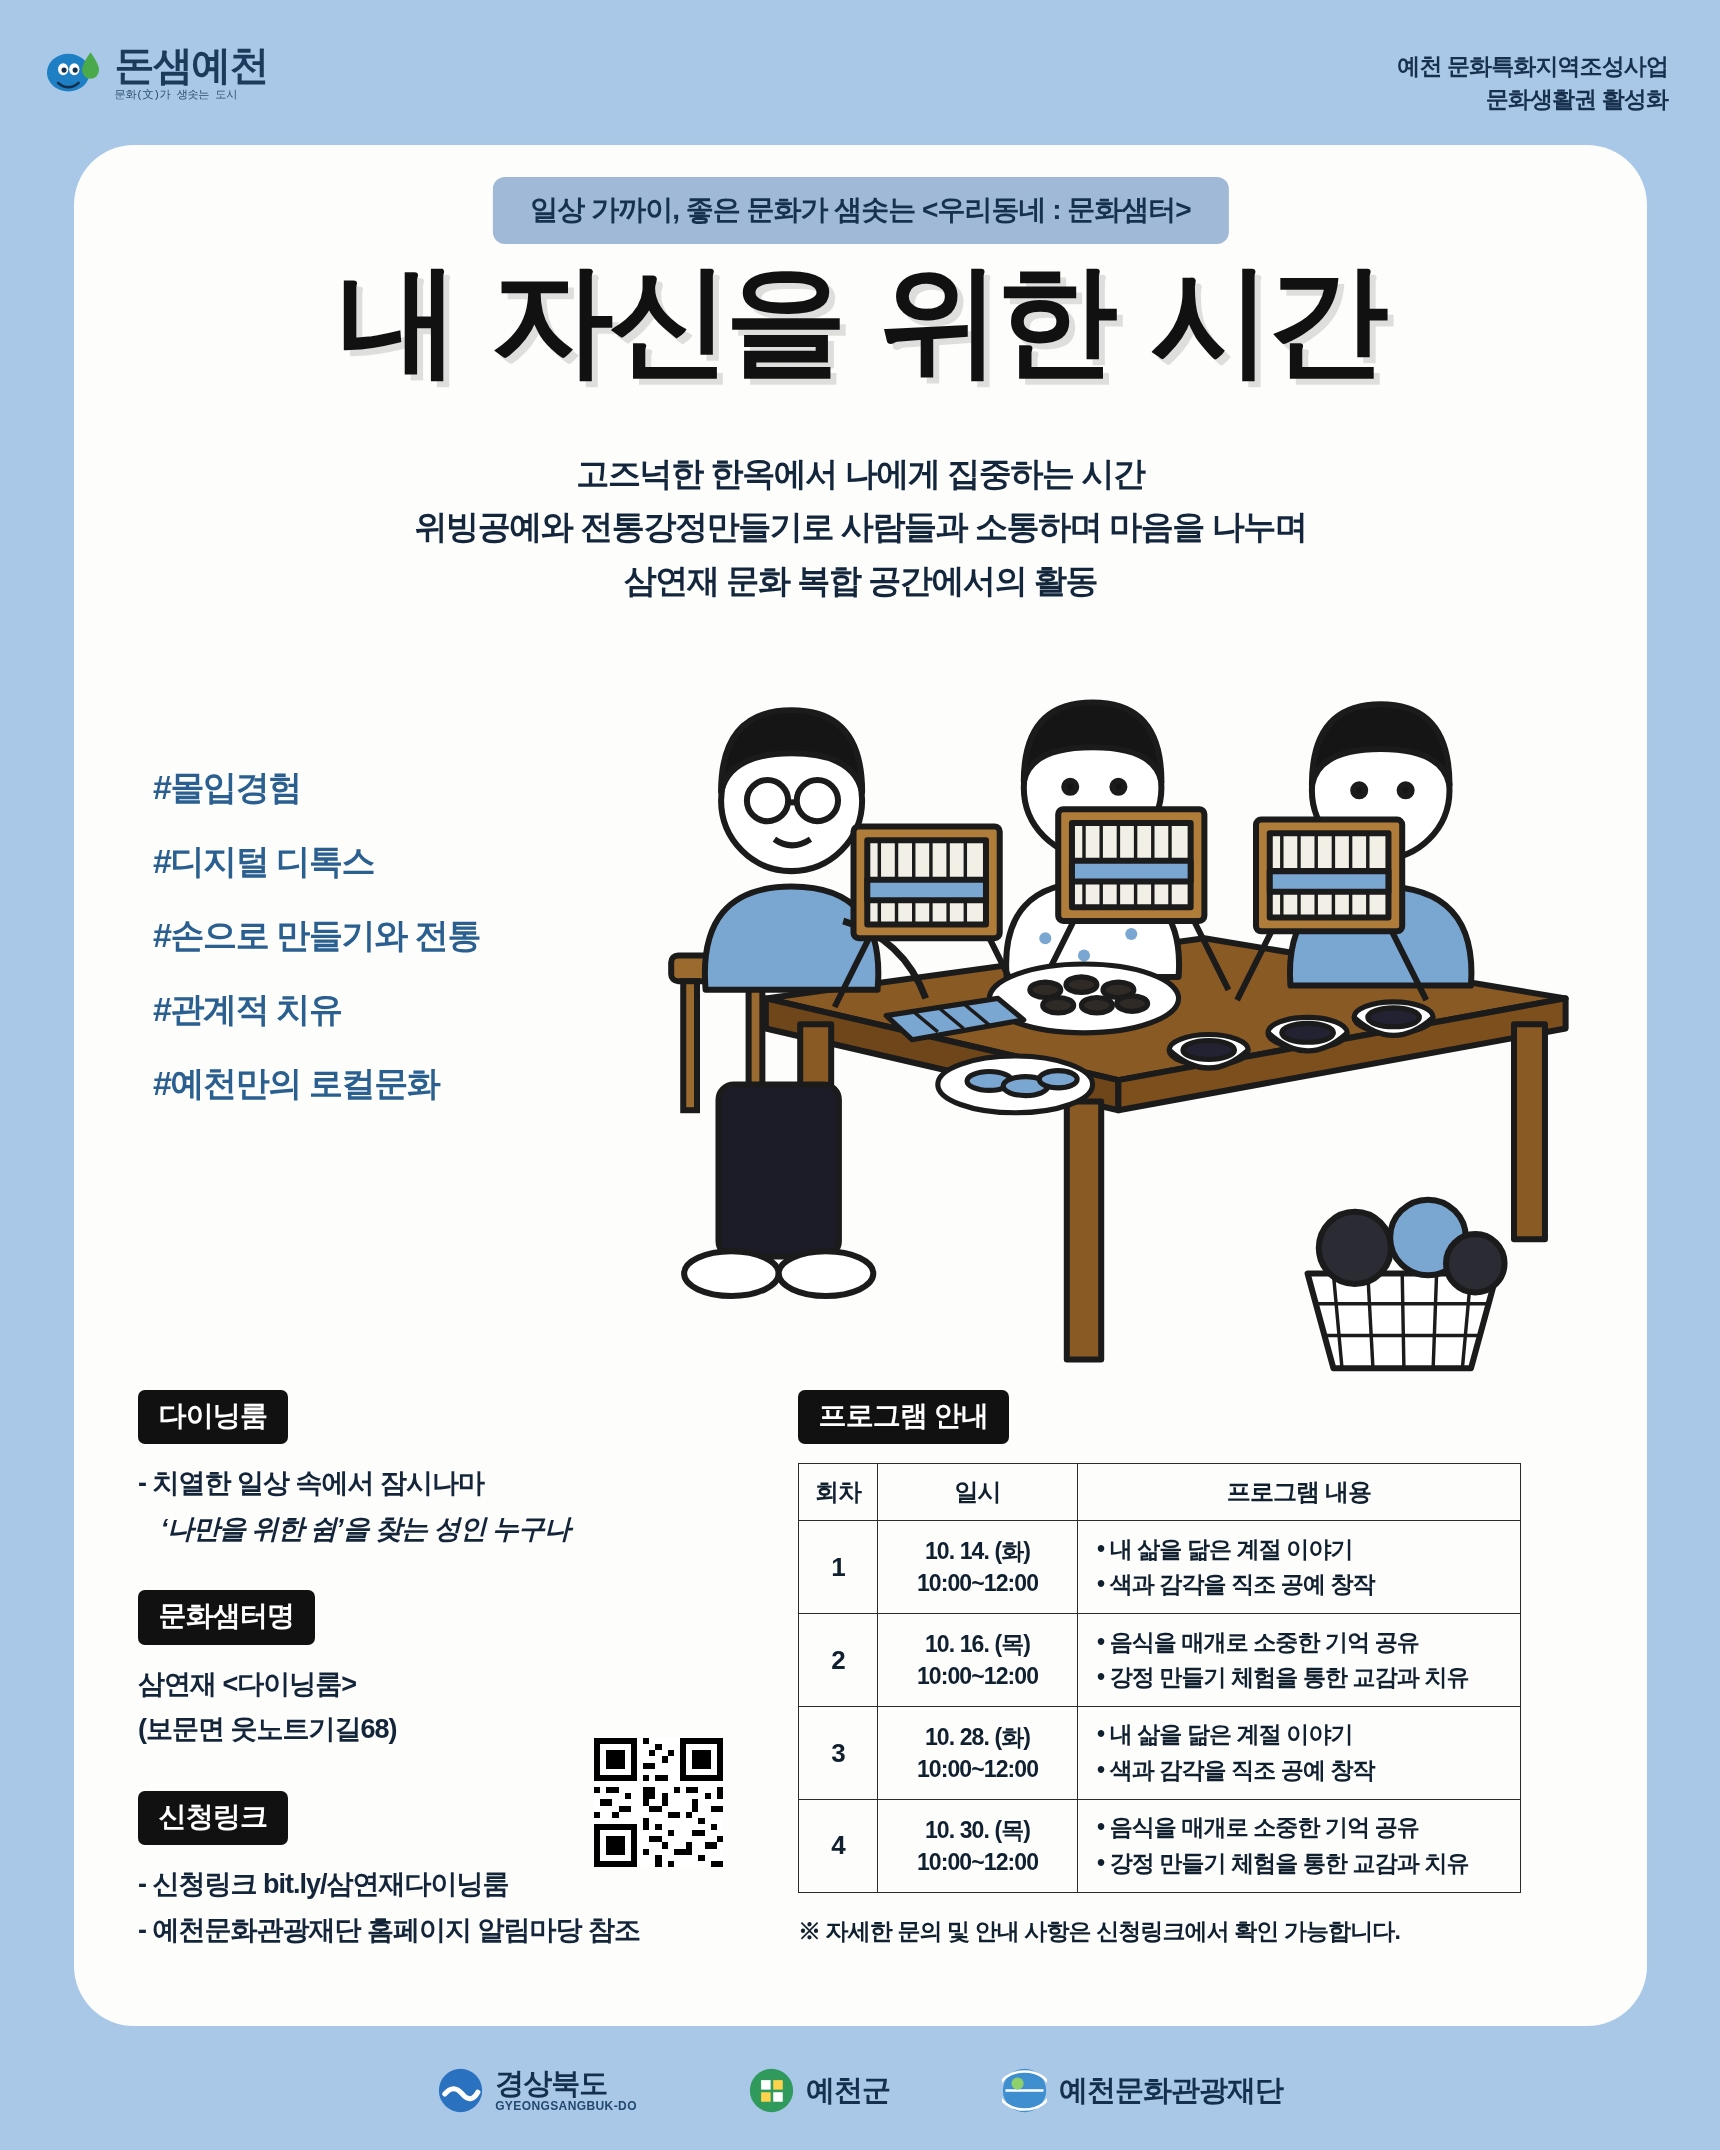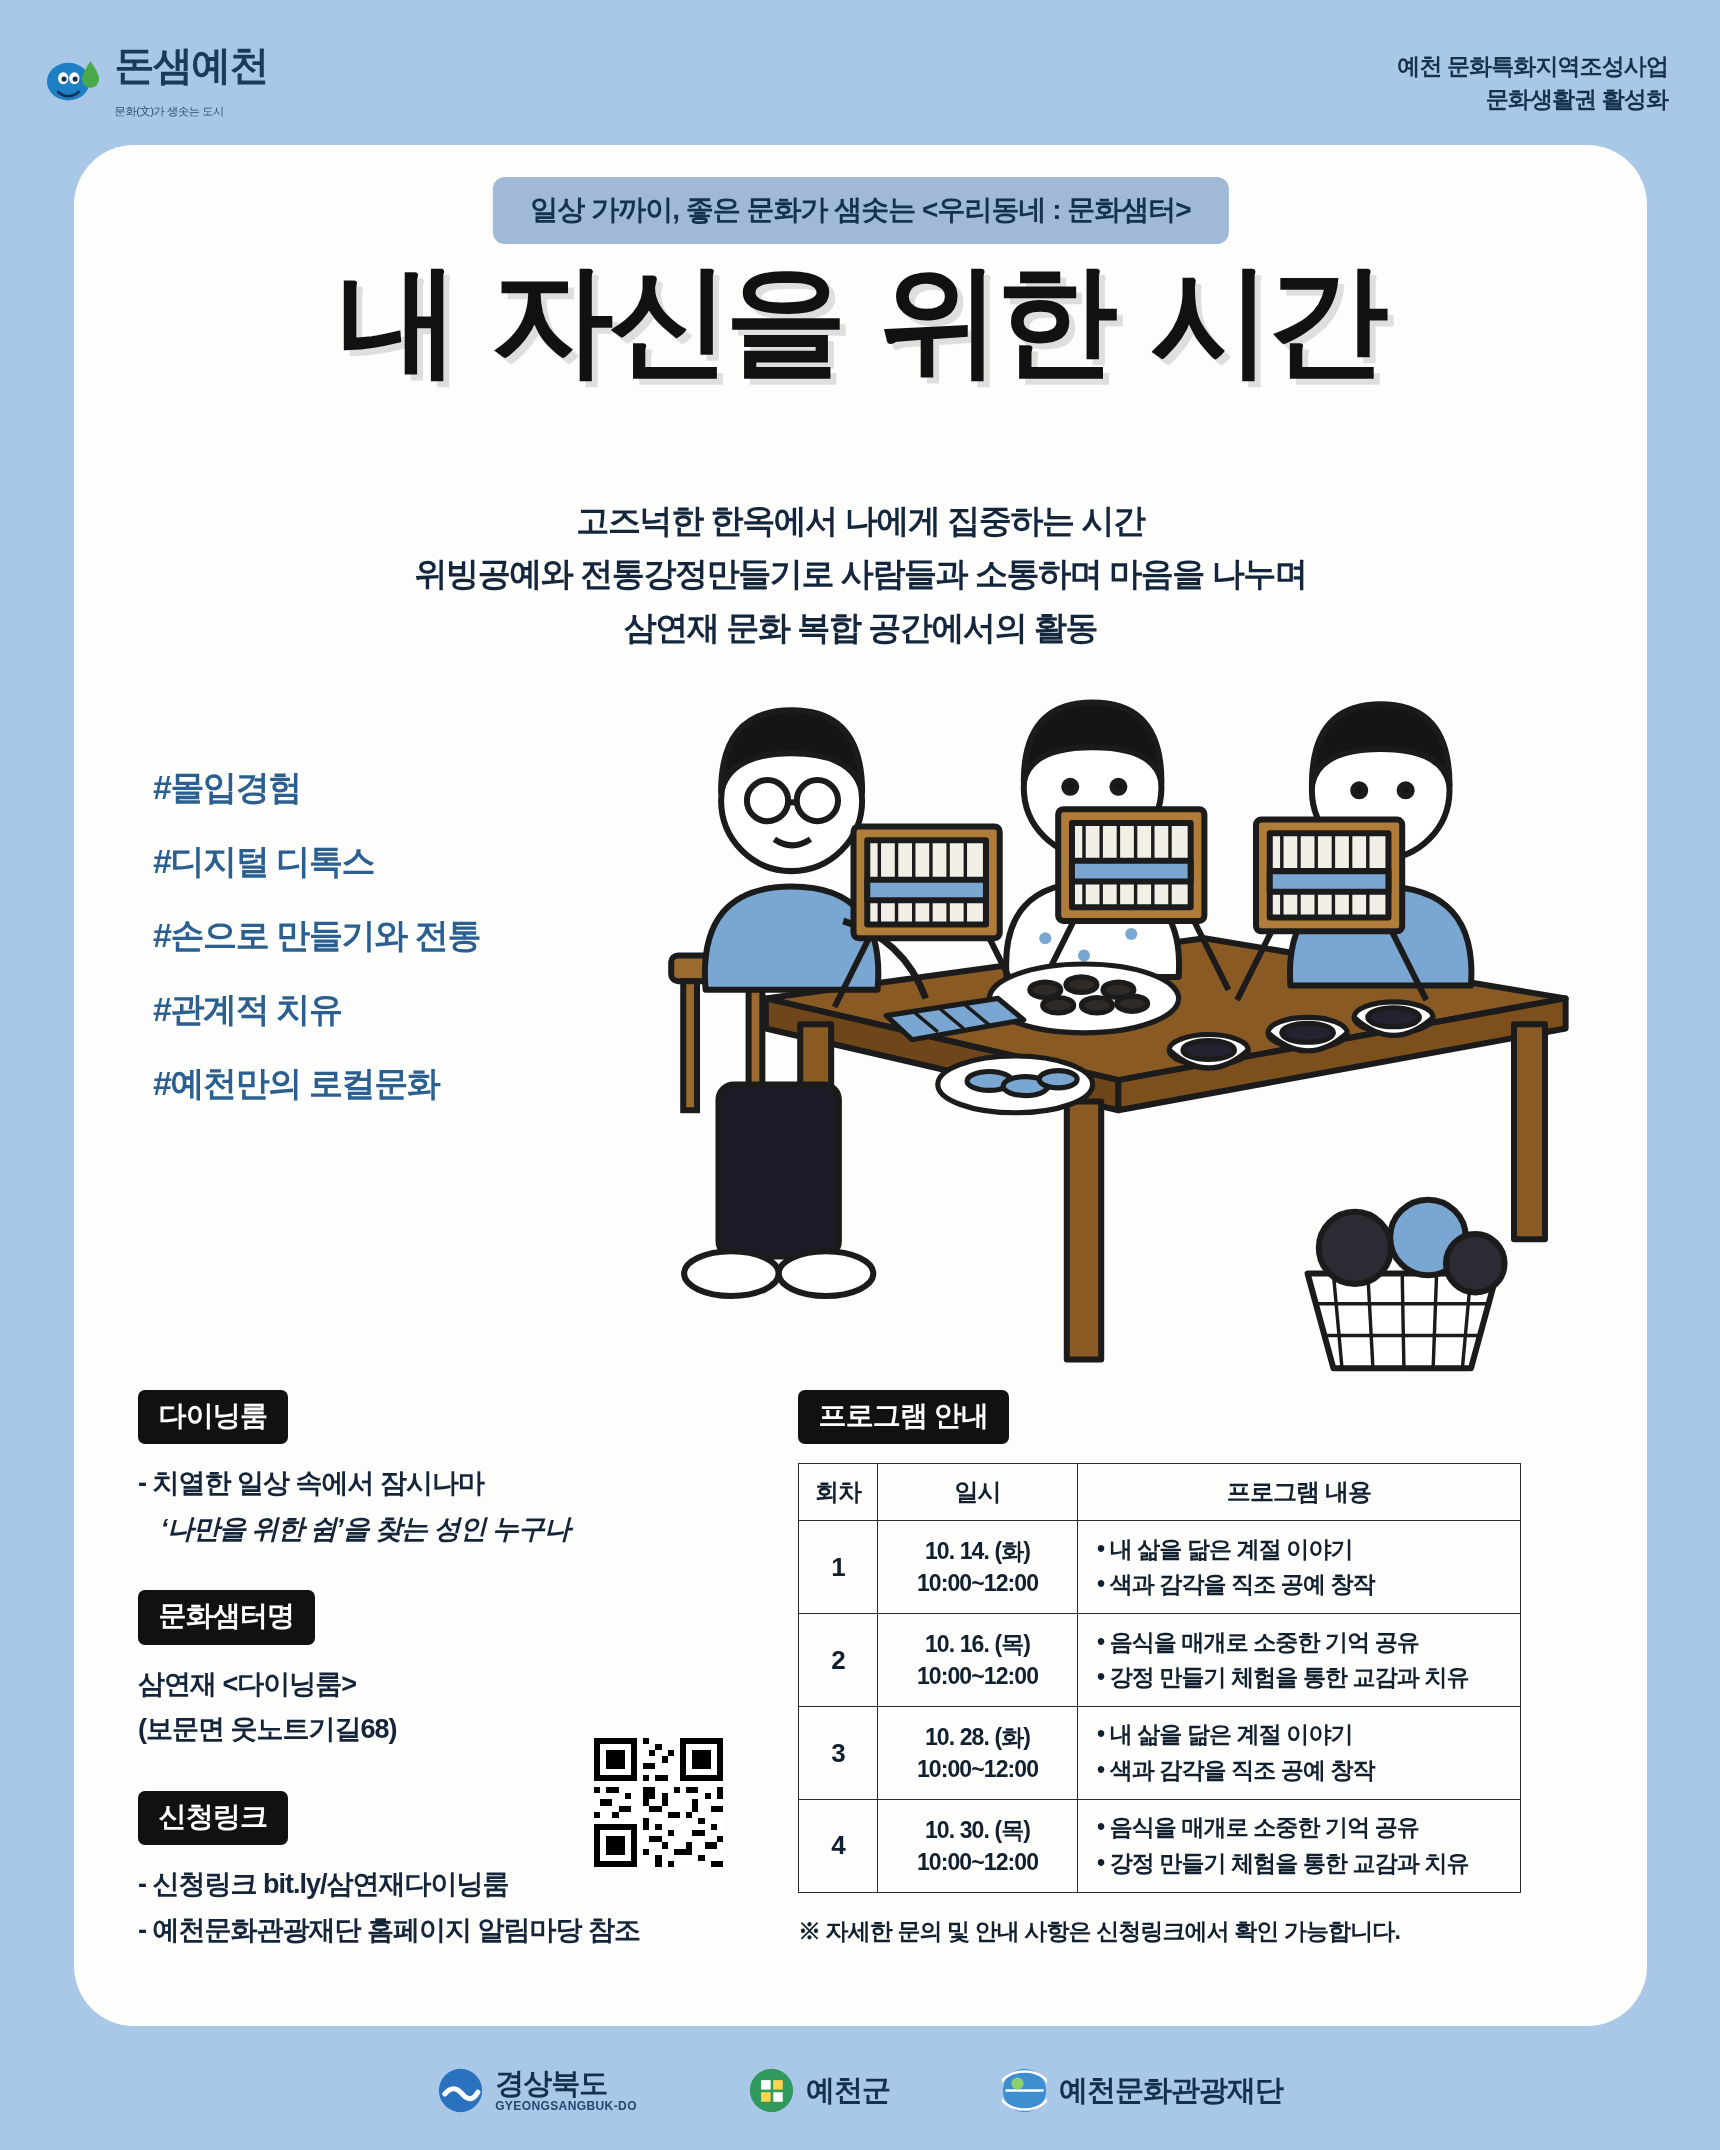--- a/index.html
+++ b/index.html
@@ -28,21 +28,21 @@
     display: flex; align-items: center; gap: 8.6px;
   }
   .logo-mark {
     width: 60px; height: 53px; position: relative;
   }
   .logo-text {
     font-size: 40px; font-weight: 800; color: #1b3a5c; letter-spacing: -1.7px;
     line-height: 1;
   }
   .logo-sub {
-    font-size: 11.2px; color: #2d4f70; letter-spacing: -0.4px; margin-top: 19px;
+    font-size: 11.2px; color: #2d4f70; letter-spacing: -0.4px; margin-top: 2px; font-family: Liberation Mono, monospace;
   }
   .top-right {
     position: absolute; right: 53px; top: 50px;
     text-align: right; color: #16304d; font-weight: 800;
     font-size: 23px; line-height: 1.45; letter-spacing: -0.9px;
   }
   
   .ribbon {
     position: absolute; left: 50%; transform: translateX(-50%);
     top: 177px;
@@ -59,21 +59,21 @@
     font-family: "DejaVu Sans", sans-serif;
     font-size: 122px; font-weight: 900; color: #111;
     letter-spacing: -5.2px;
     line-height: 1.15;
     text-shadow: 6px 6px 0 rgba(0,0,0,0.12);
   }
   .subtitle {
     position: absolute; left: 0; right: 0; top: 447px;
     text-align: center;
     color: #13263c; font-weight: 800;
-    font-size: 33px; line-height: 1.62; letter-spacing: -1.4px; margin-top: 47px;
+    font-size: 33px; line-height: 1.62; letter-spacing: -1.4px;
   }
   
   .tags {
     position: absolute; left: 153px; top: 765px;
     display: flex; flex-direction: column; gap: 28px;
   }
   .tag {
     color: #2a5f90; font-weight: 800; font-size: 34px; letter-spacing: -1.4px;
   }
   

